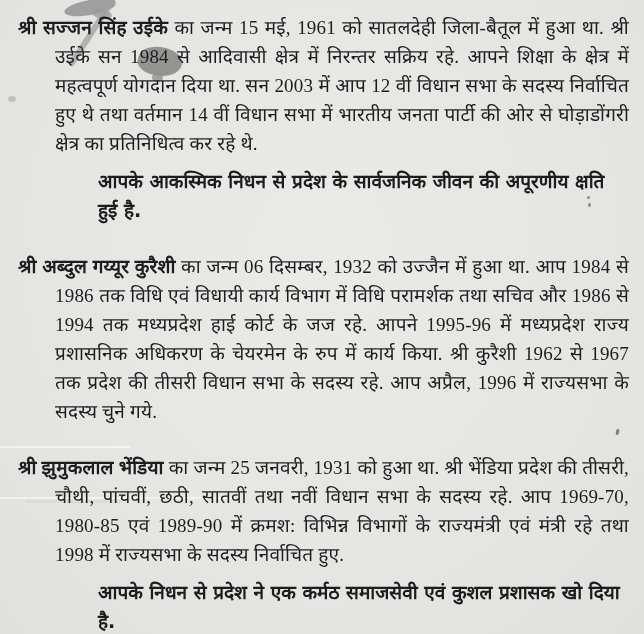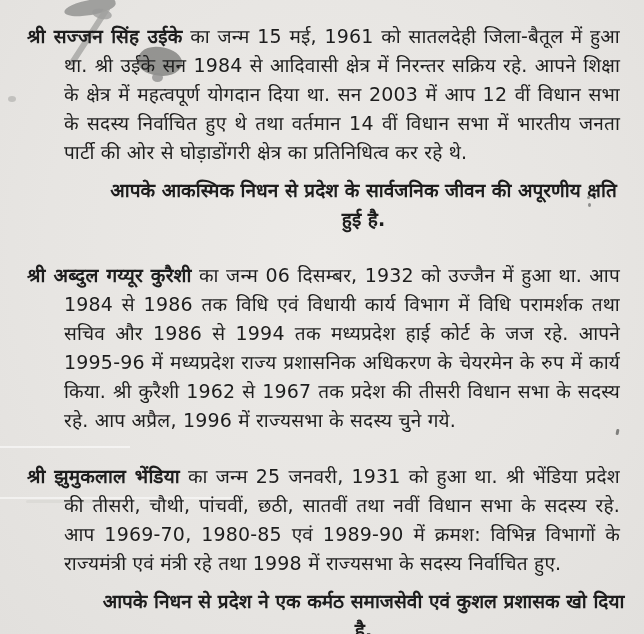--- a/index.html
+++ b/index.html
@@ -17,35 +17,36 @@
     color: #1d1d1d;
   }
   .content {
     position: relative;
     padding: 13px 15px 0 18px;
     z-index: 2;
   }
   .obit-block { margin: 0 0 27px 0; }
   .obit-block:last-child { margin-bottom: 0; }
   .para {
-    margin: 9px;
+    margin: 0;
     font-size: 19px;
     line-height: 29px;
     text-align: justify;
     padding-left: 37px;
     text-indent: -37px;
     letter-spacing: 0.2px;
+    font-family: Liberation Serif, serif;
   }
   .person-name { font-weight: bold; }
   .condolence {
     margin: 9px 0 0 80px;
     font-size: 19px;
     line-height: 29px;
     font-weight: bold;
-    text-align: center;
+    text-align: left;
   }
   
   .artifact { position: absolute; z-index: 1; pointer-events: none; }
   .smudge-top {
     left: 64px; top: 0; width: 52px; height: 15px;
     background: #8f8f8d; opacity: .8;
     border-radius: 60% 40% 55% 50%;
     transform: rotate(-9deg);
   }
   .smudge-top2 {

